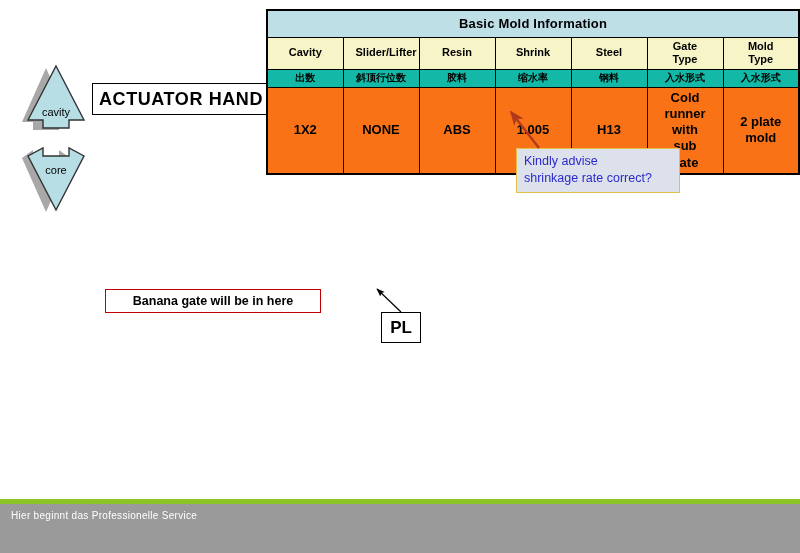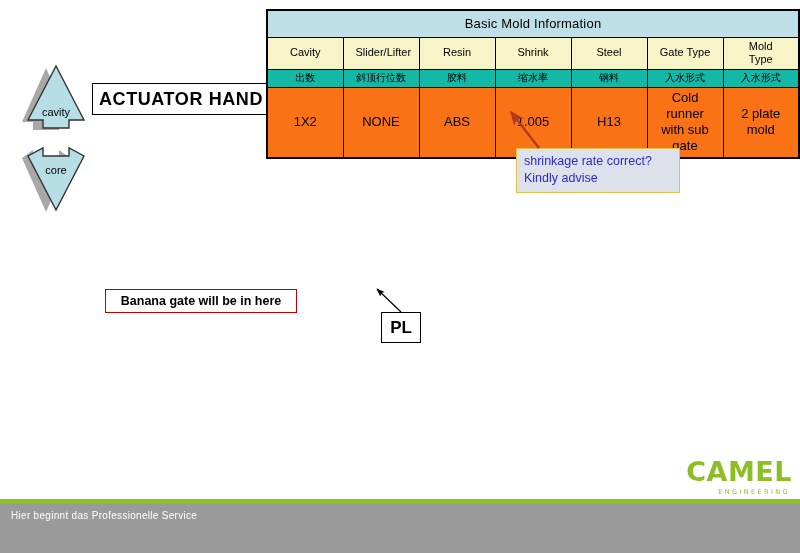--- a/index.html
+++ b/index.html
@@ -28,20 +28,21 @@
     table-layout: fixed;
   }
   #mold-table td {
     border: 1px solid #000000;
     text-align: center;
     vertical-align: middle;
     color: #000000;
     font-size: 11.5px;
     padding: 2px 12px;
     line-height: 1.25;
+    font-weight: bold;
   }
   #mold-table tr.title-row td {
     background: #bfdfe6;
     font-size: 13px;
     height: 27px;
     letter-spacing: .2px;
   }
   #mold-table tr.head-en td {
     background: #f7f5c8;
     height: 20px;
@@ -103,21 +104,21 @@
     font-size: 18px;
     letter-spacing: .6px;
   }
   #pl-box {
     left: 381px; top: 312px;
     width: 40px; height: 31px;
     font-size: 17px;
   }
   #banana-gate-box {
     left: 105px; top: 289px;
-    width: 192px; height: 24px;
+    width: 216px; height: 24px;
     border: 1.5px solid #c00000;
     font-size: 12.5px;
   }
 
   
   #shrink-callout {
     position: absolute;
     left: 516px; top: 148px;
     width: 164px; height: 45px;
     background: #dde1ec;
@@ -234,43 +235,39 @@
       <td>ABS</td>
       <td>1.005</td>
       <td>H13</td>
       <td>Cold runner with sub gate</td>
       <td>2 plate mold</td>
     </tr>
   </tbody>
     </table>
 
   <div id="shrink-callout">
+    <div>Kindly advise</div>
     <div>shrinkage rate correct?</div>
-    <div>Kindly advise</div>
   </div>
 
   <div id="banana-gate-box" class="boxed">Banana gate will be in here</div>
 
   <div id="pl-box" class="boxed">PL</div>
 
   <svg id="arrow-layer">
     <defs>
       <marker id="redhead" markerWidth="7" markerHeight="7" refX="5.6" refY="3" orient="auto">
         <path d="M0,0.4 L6.4,3 L0,5.6 L1.6,3 Z" fill="#b03a1a"></path>
       </marker>
       <marker id="blackhead" markerWidth="8" markerHeight="8" refX="6.4" refY="3" orient="auto">
         <path d="M0,0.3 L7,3 L0,5.7 L1.5,3 Z" fill="#000000"></path>
       </marker>
     </defs>
     <line x1="539" y1="148" x2="511" y2="112" stroke="#b03a1a" stroke-width="2.3" marker-end="url(#redhead)"></line>
     <line x1="401" y1="312" x2="377" y2="289" stroke="#000000" stroke-width="1.2" marker-end="url(#blackhead)"></line>
   </svg>
 
-  <div id="camel-logo">
-    <div id="camel-wordmark">CAMEL</div>
-    <div id="camel-sub">ENGINEERING</div>
-  </div>
 
   <div id="footer-accent"></div>
   <div id="footer-bar"></div>
   <div id="footer-text">Hier beginnt das Professionelle Service</div>
 
 </div>
 
 </body></html>

